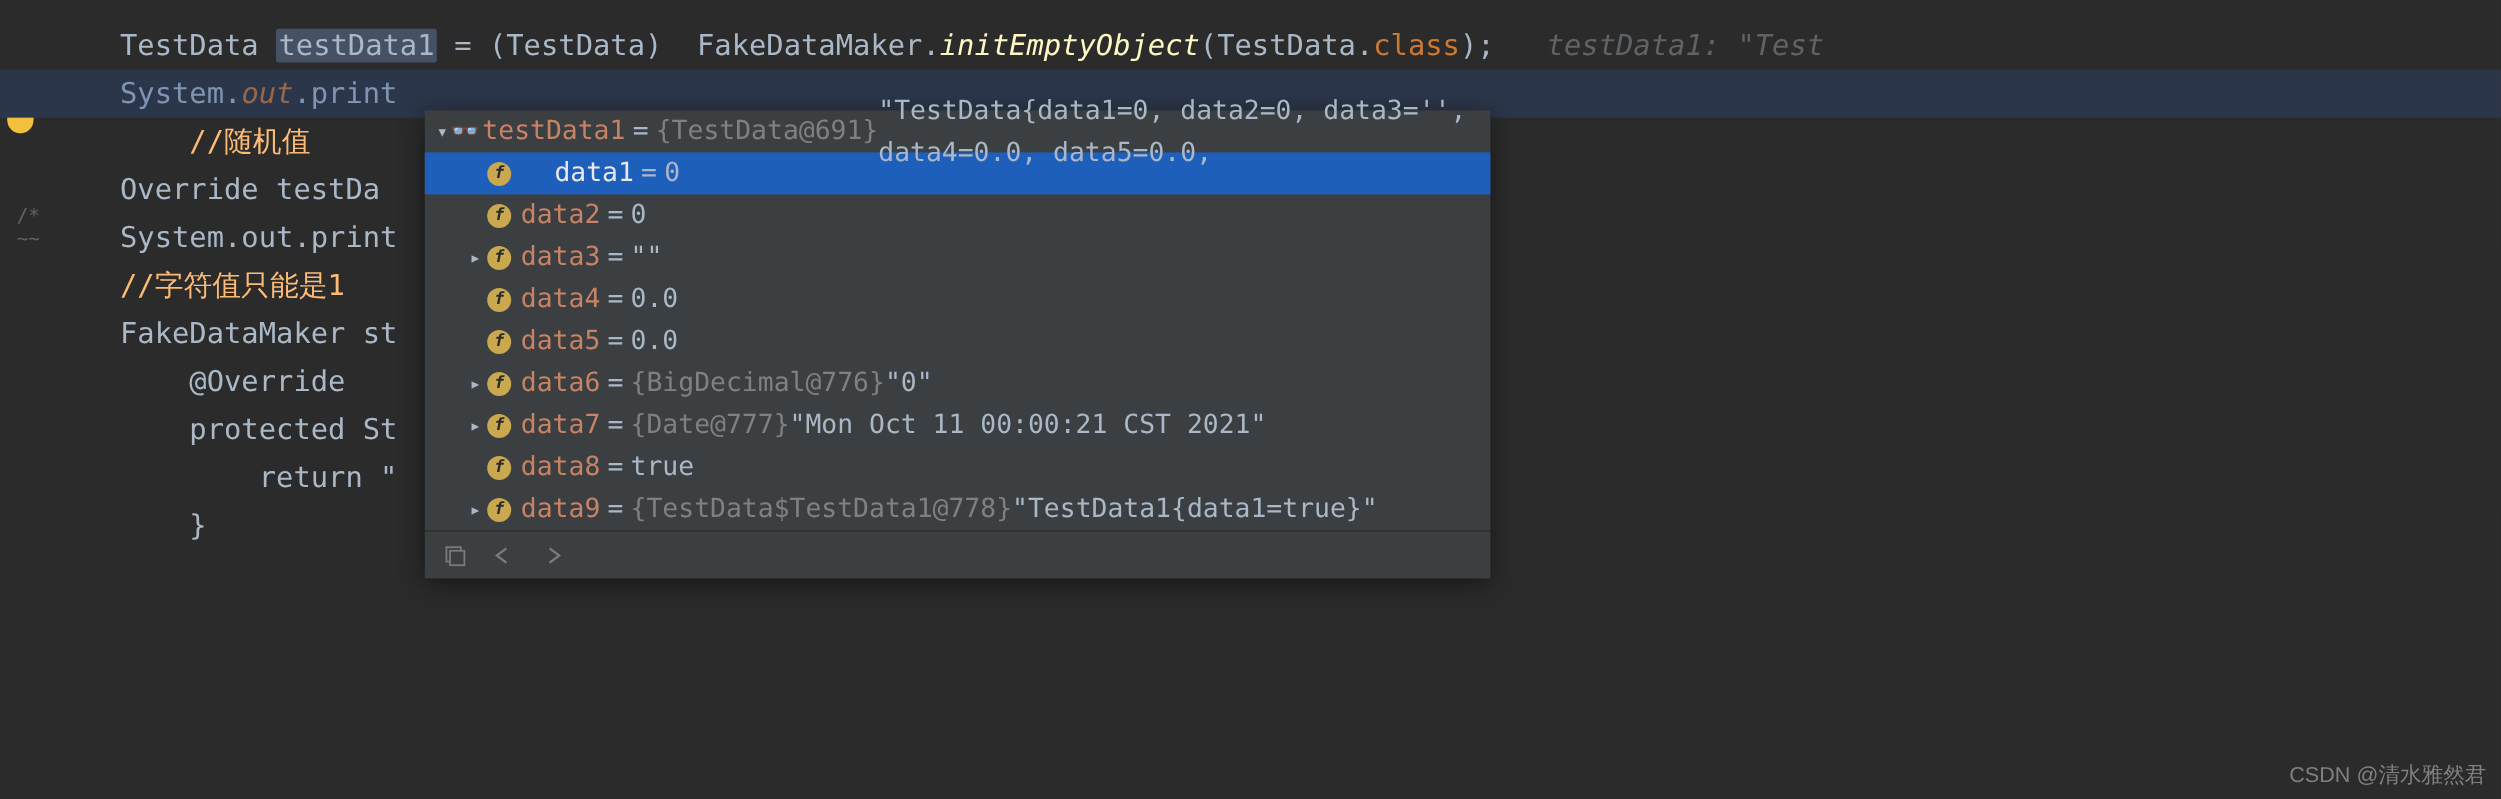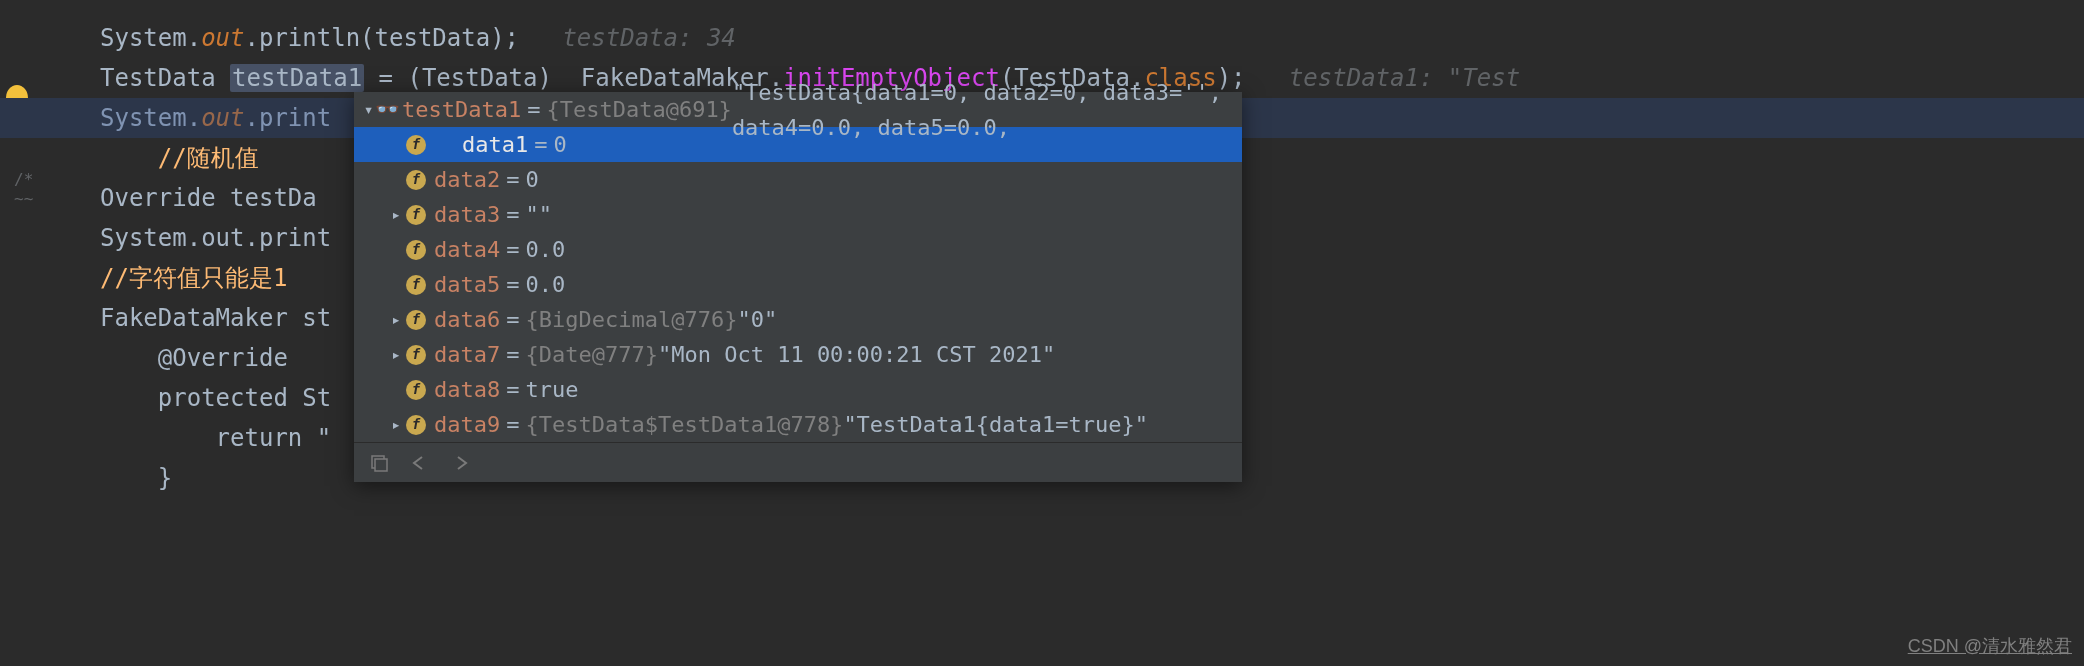--- a/index.html
+++ b/index.html
@@ -11,21 +11,21 @@
       overflow: hidden;
       width: 2084px;
       height: 666px;
       position: relative;
     }
     .editor { position: relative; width: 100%; height: 100%; padding-top: 18px; }
     .line { height: 40px; line-height: 40px; padding-left: 100px; white-space: pre; position: relative; }
     .line.highlighted { background: #323232; }
     .line.highlighted::before { content: ""; position: absolute; left: 0; right: 0; top: 0; bottom: 0; background: rgba(33,66,131,0.3); pointer-events: none; }
     .kw-static { color: #cc7832; font-style: italic; }
-    .method-italic { color: #d946ef; }
+    .method-italic { color: #fef9c3; font-style: italic; }
     .comment { color: #fdba74; }
     .inline-hint { color: #606366; font-style: italic; }
     .class-ref { color: #cc7832; text-align: right; }
     .highlight-var { background: rgba(100,120,160,0.5); border-radius: 2px; padding: 0 2px; }
     .bulb { position: absolute; left: 6px; top: 85px; width: 22px; height: 26px; background: #f2c03c; border-radius: 50% 50% 45% 45%; }
     .edit-marker { position: absolute; left: 14px; top: 170px; font-size: 16px; color: #606366; }
     
     .debug-popup {
       position: absolute;
       left: 354px;
@@ -91,31 +91,29 @@
       color: #7a7a7a;
     }
     .toolbar-icon { cursor: pointer; display: inline-flex; }
     .watermark {
       position: absolute;
       right: 12px;
       bottom: 8px;
       font-size: 18px;
       color: #808080;
       font-family: sans-serif;
-      text-decoration: underline;
     }
   </style>
 </head>
 <body>
 
 <div class="editor">
   <div class="bulb"></div>
   <div class="edit-marker">/*<br>~~</div>
 
-  <div class="line"><span>System.</span><span class="kw-static">out</span><span>.println(testData);</span>   <span class="inline-hint">testData: 34</span></div>
 
   <div class="line"><span>TestData </span><span class="highlight-var">testData1</span><span> = (TestData)  FakeDataMaker.</span><span class="method-italic">initEmptyObject</span><span>(TestData.</span><span class="class-ref">class</span><span>);</span>   <span class="inline-hint">testData1: "Test</span></div>
 
   <div class="line highlighted"><span>System.</span><span class="kw-static">out</span><span>.print</span></div>
 
   <div class="line"><span class="comment">    //随机值</span></div>
   <div class="line"><span>Override testDa</span></div>
   <div class="line"><span>System.out.print</span></div>
   <div class="line"><span class="comment">//字符值只能是1</span></div>
   <div class="line"><span>FakeDataMaker st</span></div>

